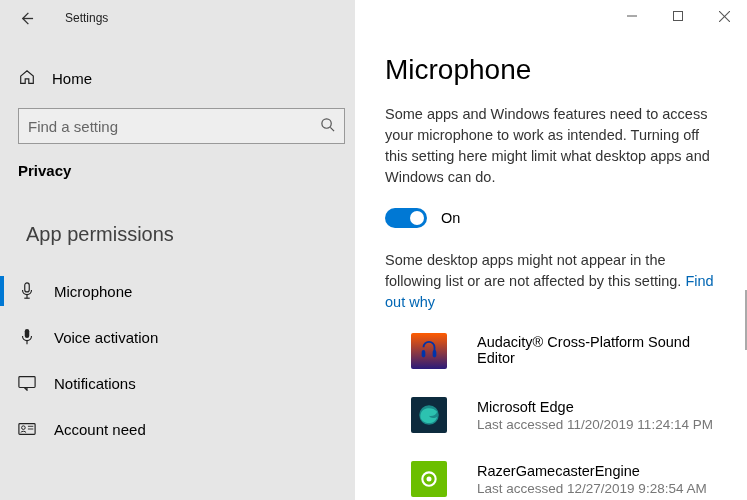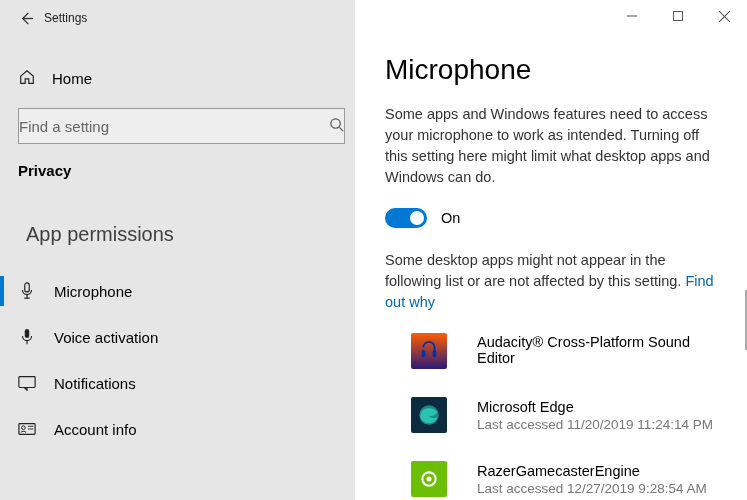--- a/index.html
+++ b/index.html
@@ -22,21 +22,21 @@
     background: #e6e6e6;
     display: flex;
     flex-direction: column;
     padding: 0;
   }
   .titlebar-left {
     height: 36px;
     display: flex;
     align-items: center;
     padding-left: 18px;
-    gap: 10px;
+    gap: 31px;
   }
   .back-arrow {
     width: 16px;
     height: 16px;
     display: flex;
     align-items: center;
     justify-content: center;
   }
   .title-text {
     font-size: 12px;
@@ -50,21 +50,21 @@
     margin-top: 22px;
     gap: 16px;
   }
   .search-box {
     margin: 10px 10px 0 18px;
     height: 36px;
     border: 1px solid #999;
     background: #eee;
     display: flex;
     align-items: center;
-    padding: 0 0;
+    padding: 0 9px;
   }
   .search-box input {
     flex: 1;
     border: none;
     background: transparent;
     font-size: 15px;
     outline: none;
     color: #333;
   }
   .search-box input::placeholder { color: #666; }
@@ -267,21 +267,21 @@
       <div class="nav-item">
         <span class="icon">
           <svg width="18" height="14" viewBox="0 0 20 14">
               <rect x="1" y="1" width="18" height="12" rx="1" stroke="#222" stroke-width="1.3" fill="none"></rect>
               <circle cx="6" cy="5.5" r="2" stroke="#222" stroke-width="1.1" fill="none"></circle>
               <path d="M3 11c1-2 5-2 6 0" stroke="#222" stroke-width="1.1" fill="none"></path>
               <line x1="11" y1="4" x2="17" y2="4" stroke="#222"></line>
               <line x1="11" y1="7" x2="17" y2="7" stroke="#222"></line>
             </svg>
         </span>
-        <span class="label">Account info</span>
+        <span class="label">Account need</span>
       </div>
     </div>
   </div>
 
   <div class="content">
     <div class="titlebar-right">
       <div class="win-controls">
         <div class="win-btn">
           <svg width="10" height="10" viewBox="0 0 10 10">
               <line x1="0" y1="5" x2="10" y2="5" stroke="#555" stroke-width="1"></line>

